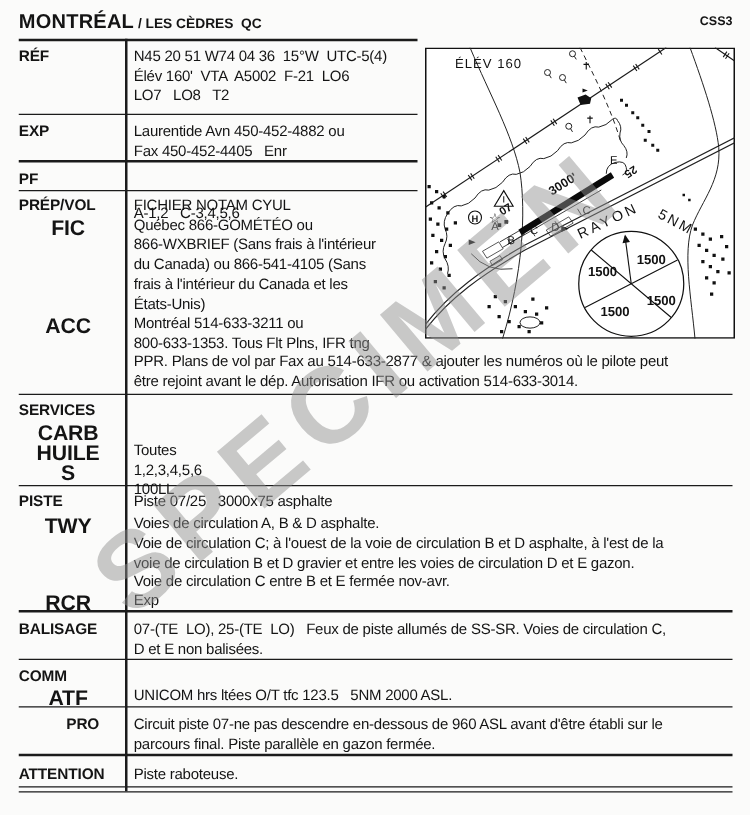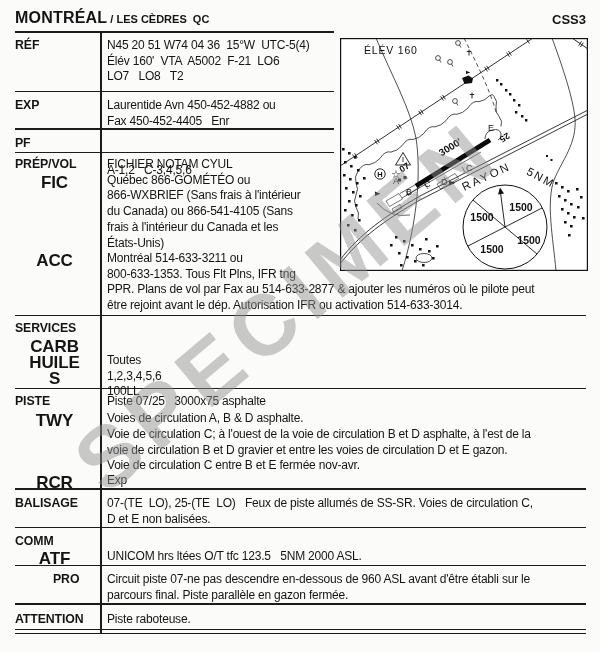--- a/index.html
+++ b/index.html
@@ -7,21 +7,21 @@
        font-family:"Liberation Sans","DejaVu Sans",sans-serif;color:#141414;}
   .abs{position:absolute;}
   .hrule{position:absolute;background:#1b1b1b;height:1.5px;}
   .vrule{position:absolute;background:#1b1b1b;width:1.5px;}
   .lbl{position:absolute;font-weight:bold;font-size:12.3px;letter-spacing:-0.1px;white-space:pre;}
   .sublbl{position:absolute;font-weight:bold;font-size:17px;letter-spacing:-0.1px;
           width:79px;left:15px;text-align:center;white-space:pre;}
   .txt{position:absolute;font-size:12px;line-height:15.6px;letter-spacing:-0.2px;white-space:pre-wrap;}
   .hdr-main{font-size:16px;font-weight:bold;letter-spacing:0.2px;}
   .hdr-sub{font-size:11px;font-weight:bold;white-space:pre;}
-  .hdr-code{position:absolute;top:12px;right:14px;font-size:13px;font-weight:bold;}
+  .hdr-code{position:absolute;top:12px;right:14px;font-size:10px;font-weight:bold;}
   #chart{position:absolute;left:340px;top:38px;z-index:1;}
   #watermark{position:absolute;left:-45px;top:252px;width:690px;height:140px;z-index:5;
              text-align:center;font-size:86px;font-weight:bold;letter-spacing:9px;
              color:rgba(145,145,145,0.48);transform:rotate(-40deg);transform-origin:center;
              pointer-events:none;font-family:"Liberation Sans",sans-serif;}
   svg text{font-family:"Liberation Sans","DejaVu Sans",sans-serif;fill:#111;}
 </style>
 </head>
 <body>
 

